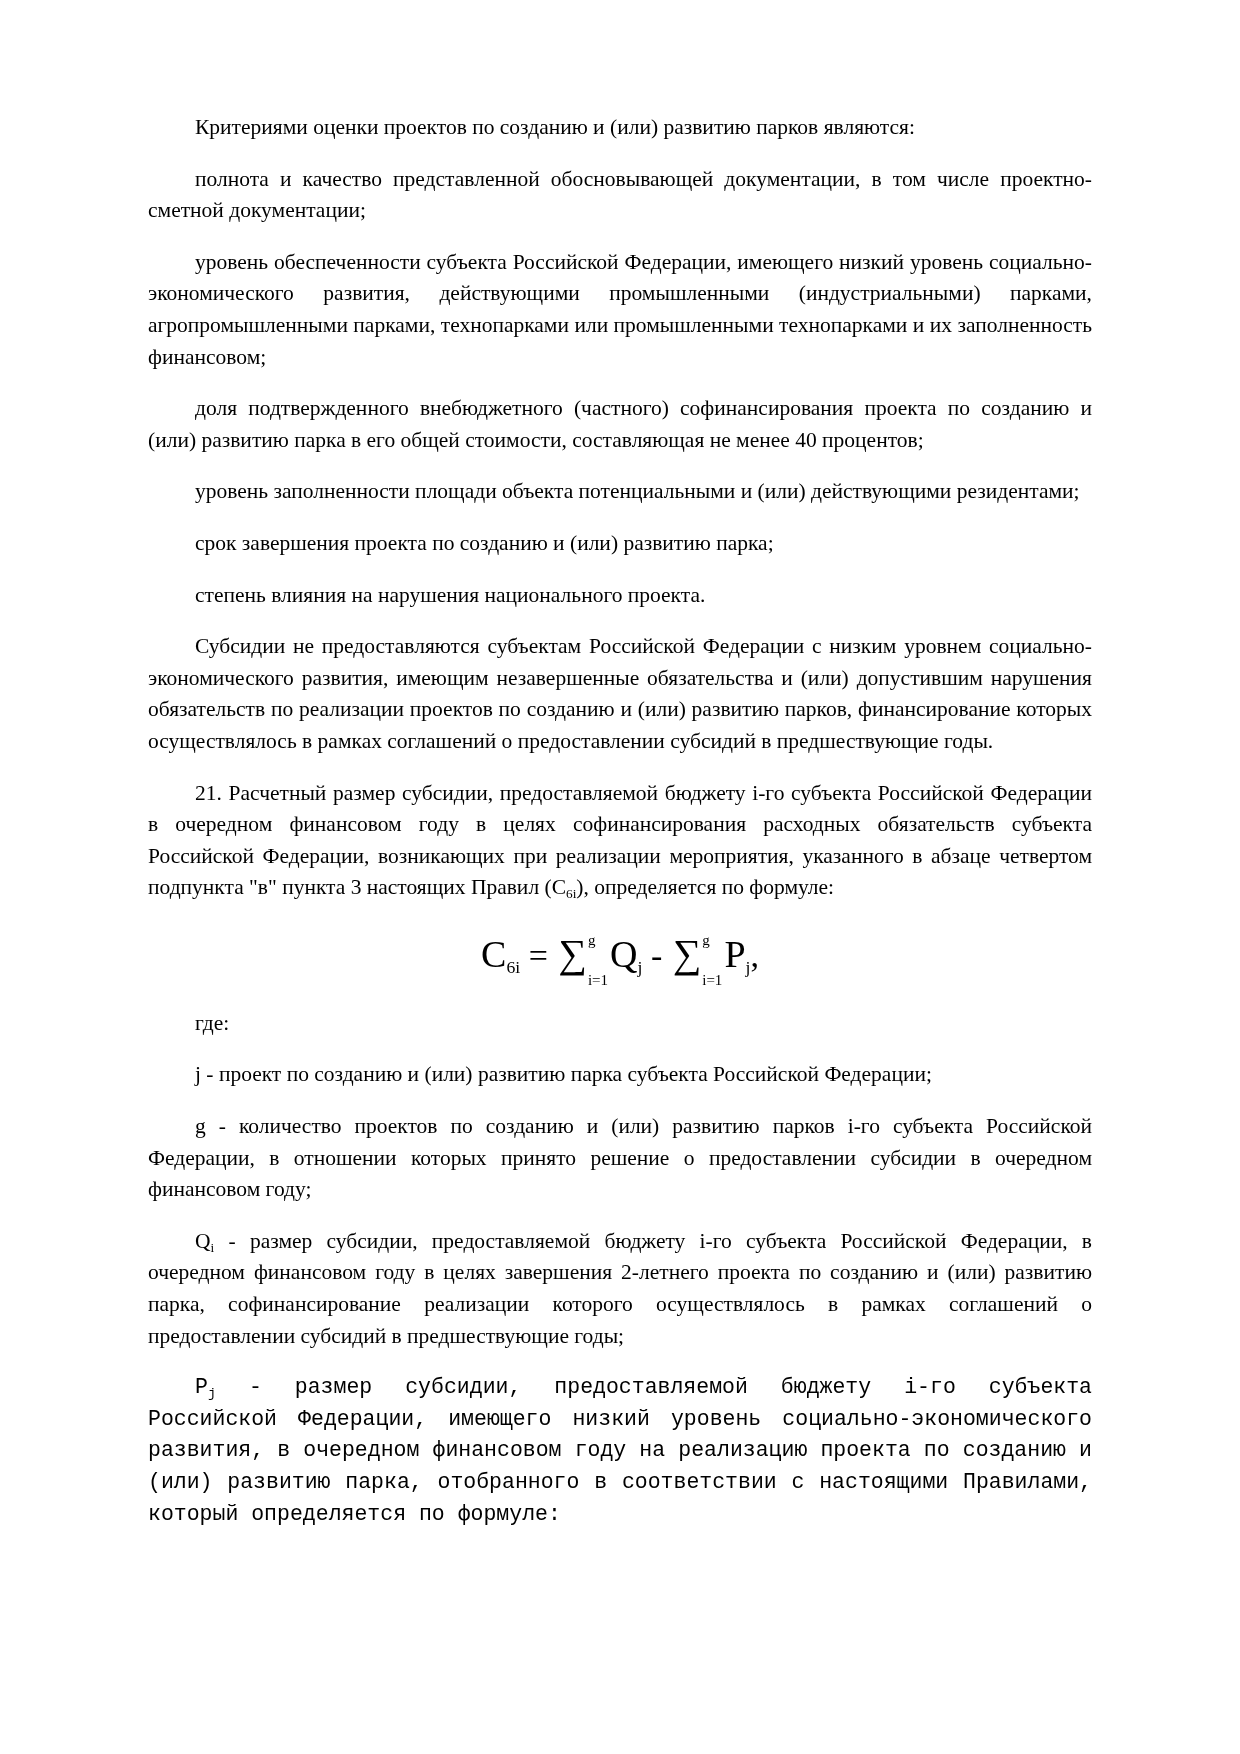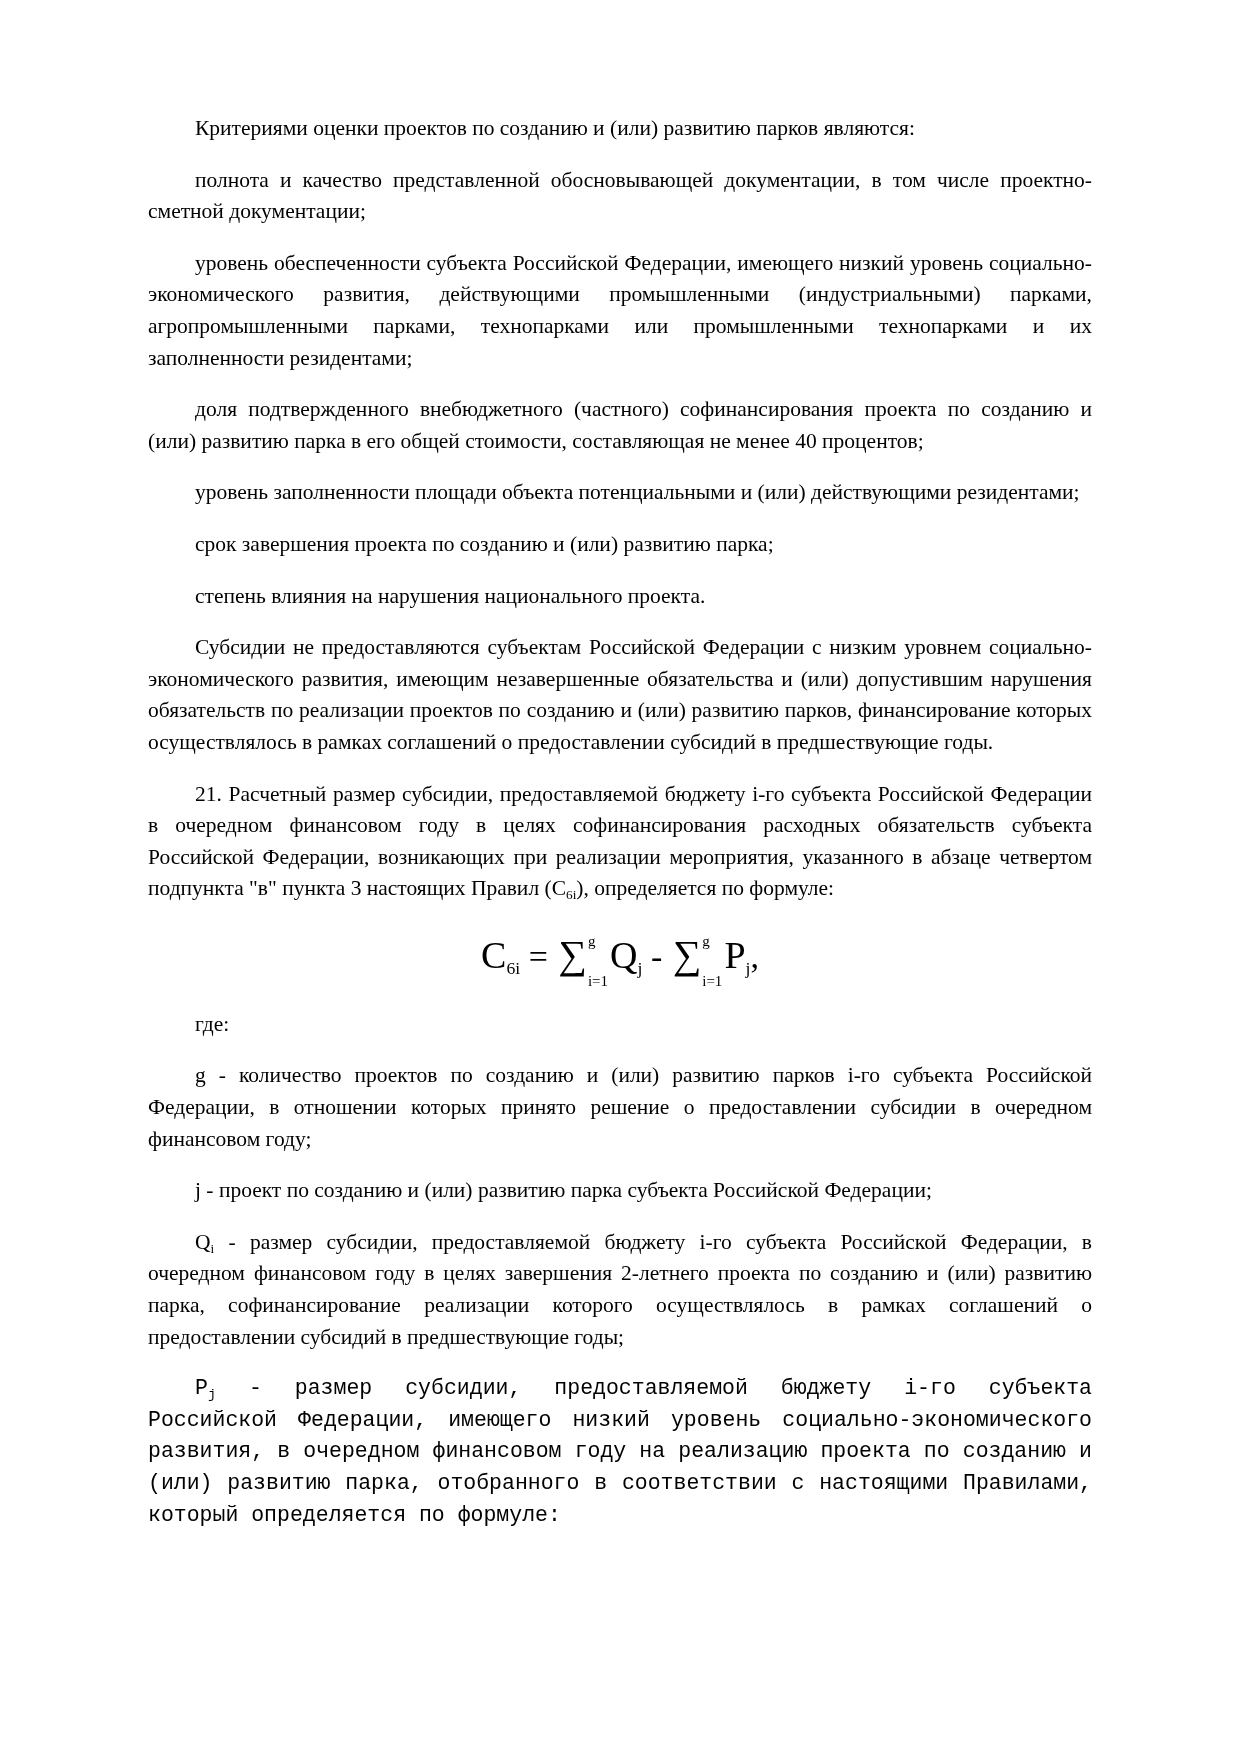--- a/index.html
+++ b/index.html
@@ -12,22 +12,21 @@
     height: 1754px;
     font-family: "Liberation Serif", "DejaVu Serif", serif;
     color: #000000;
     position: relative;
     overflow: hidden;
   }
   .page {
     box-sizing: border-box;
     width: 1240px;
     height: 1684px;
-    padding: 76px 148px 120px 148px;
-    margin-top: 37px;
+    padding: 112px 148px 120px 148px;
   }
   p.para {
     margin: 0 0 20px 0;
     font-size: 21.5px;
     line-height: 1.47;
     text-align: justify;
     text-indent: 47px;
     hyphens: none;
   }
   p.para:last-child {
@@ -71,35 +70,35 @@
     vertical-align: -0.28em;
   }
 </style>
 </head>
 <body>
 
 <div class="page">
 
   <p class="para">Критериями оценки проектов по созданию и (или) развитию парков являются:</p>
   <p class="para">полнота и качество представленной обосновывающей документации, в том числе проектно-сметной документации;</p>
-  <p class="para">уровень обеспеченности субъекта Российской Федерации, имеющего низкий уровень социально-экономического развития, действующими промышленными (индустриальными) парками, агропромышленными парками, технопарками или промышленными технопарками и их заполненности резидентами;</p>
+  <p class="para">уровень обеспеченности субъекта Российской Федерации, имеющего низкий уровень социально-экономического развития, действующими промышленными (индустриальными) парками, агропромышленными парками, технопарками или промышленными технопарками и их заполненность финансовом;</p>
   <p class="para">доля подтвержденного внебюджетного (частного) софинансирования проекта по созданию и (или) развитию парка в его общей стоимости, составляющая не менее 40 процентов;</p>
   <p class="para">уровень заполненности площади объекта потенциальными и (или) действующими резидентами;</p>
   <p class="para">срок завершения проекта по созданию и (или) развитию парка;</p>
   <p class="para">степень влияния на нарушения национального проекта.</p>
   <p class="para">Субсидии не предоставляются субъектам Российской Федерации с низким уровнем социально-экономического развития, имеющим незавершенные обязательства и (или) допустившим нарушения обязательств по реализации проектов по созданию и (или) развитию парков, финансирование которых осуществлялось в рамках соглашений о предоставлении субсидий в предшествующие годы.</p>
   <p class="para">21. Расчетный размер субсидии, предоставляемой бюджету i-го субъекта Российской Федерации в очередном финансовом году в целях софинансирования расходных обязательств субъекта Российской Федерации, возникающих при реализации мероприятия, указанного в абзаце четвертом подпункта "в" пункта 3 настоящих Правил (С<sub class="isub">6i</sub>), определяется по формуле:</p>
 
   <div class="formula">
     <span class="big">С</span><sub>6i</sub>
     <span>=</span>
     <span class="sumwrap"><span class="sumsym">∑</span><span class="sumlim"><span class="up">g</span><span class="dn">i=1</span></span></span><span class="big">Q</span><sub>j</sub>
     <span>-</span>
     <span class="sumwrap"><span class="sumsym">∑</span><span class="sumlim"><span class="up">g</span><span class="dn">i=1</span></span></span><span class="big">P</span><sub>j</sub><span>,</span>
   </div>
 
   <p class="para">где:</p>
+  <p class="para">j - проект по созданию и (или) развитию парка субъекта Российской Федерации;</p>
   <p class="para">g - количество проектов по созданию и (или) развитию парков i-го субъекта Российской Федерации, в отношении которых принято решение о предоставлении субсидии в очередном финансовом году;</p>
-  <p class="para">j - проект по созданию и (или) развитию парка субъекта Российской Федерации;</p>
   <p class="para">Q<sub class="isub">i</sub> - размер субсидии, предоставляемой бюджету i-го субъекта Российской Федерации, в очередном финансовом году в целях завершения 2-летнего проекта по созданию и (или) развитию парка, софинансирование реализации которого осуществлялось в рамках соглашений о предоставлении субсидий в предшествующие годы;</p>
   <p class="para">P<sub class="isub">j</sub> - размер субсидии, предоставляемой бюджету i-го субъекта Российской Федерации, имеющего низкий уровень социально-экономического развития, в очередном финансовом году на реализацию проекта по созданию и (или) развитию парка, отобранного в соответствии с настоящими Правилами, который определяется по формуле:</p>
 
 </div>
 
 </body></html>

